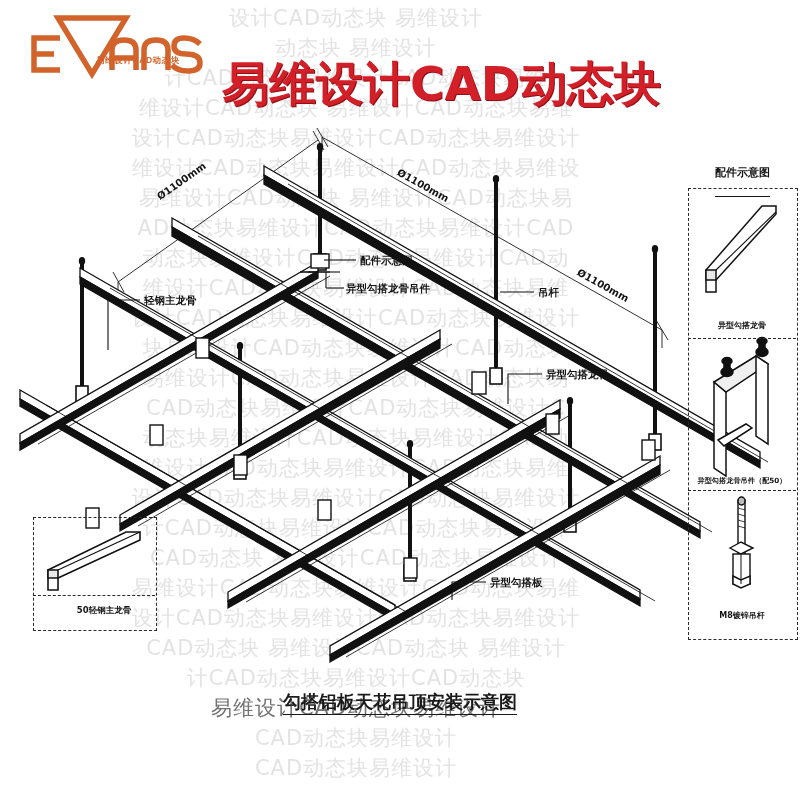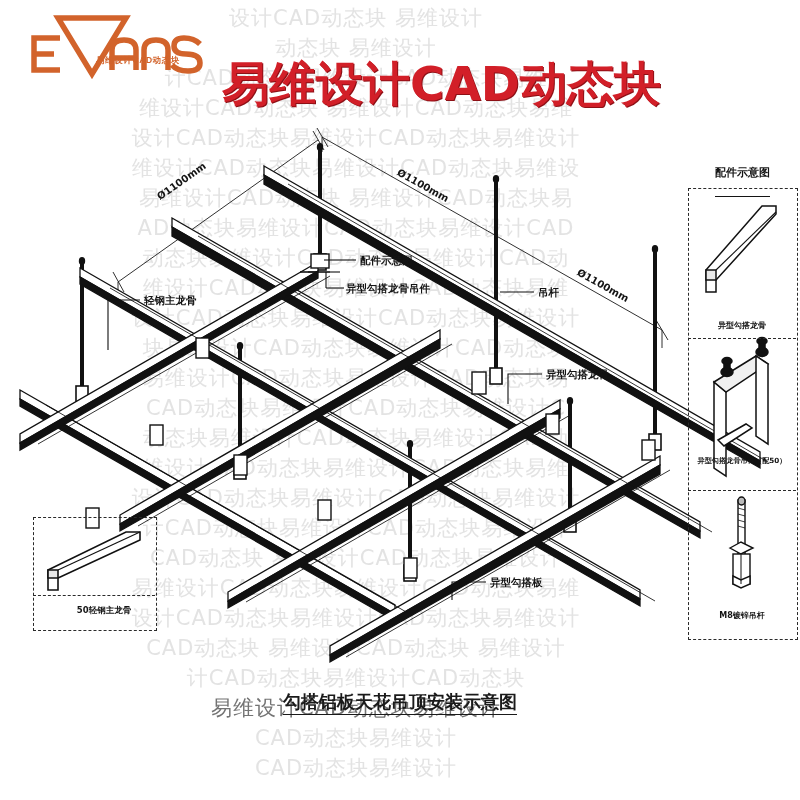--- a/index.html
+++ b/index.html
@@ -358,20 +358,20 @@
   <div class="bl-div"></div>
   <div class="bl-cap">50轻钢主龙骨</div>
 
   <div class="parts-title">
     <span>配件示意图</span>
   </div>
   <div class="parts-box"></div>
   <div class="parts-div" style="top:338px;"></div>
   <div class="parts-div" style="top:490px;"></div>
   <div class="part-cap" style="top:320px;">异型勾搭龙骨</div>
-  <div class="part-cap" style="top:456px;font-size:7.2px;">异型勾搭龙骨吊件（配50）</div>
+  <div class="part-cap" style="top:476px;font-size:7.2px;">异型勾搭龙骨吊件（配50）</div>
   <div class="part-cap" style="top:610px;">M8镀锌吊杆</div>
 
   <div class="caption">
     <span>勾搭铝板天花吊顶安装示意图</span>
   </div>
 
 </div>
 
 </body></html>

